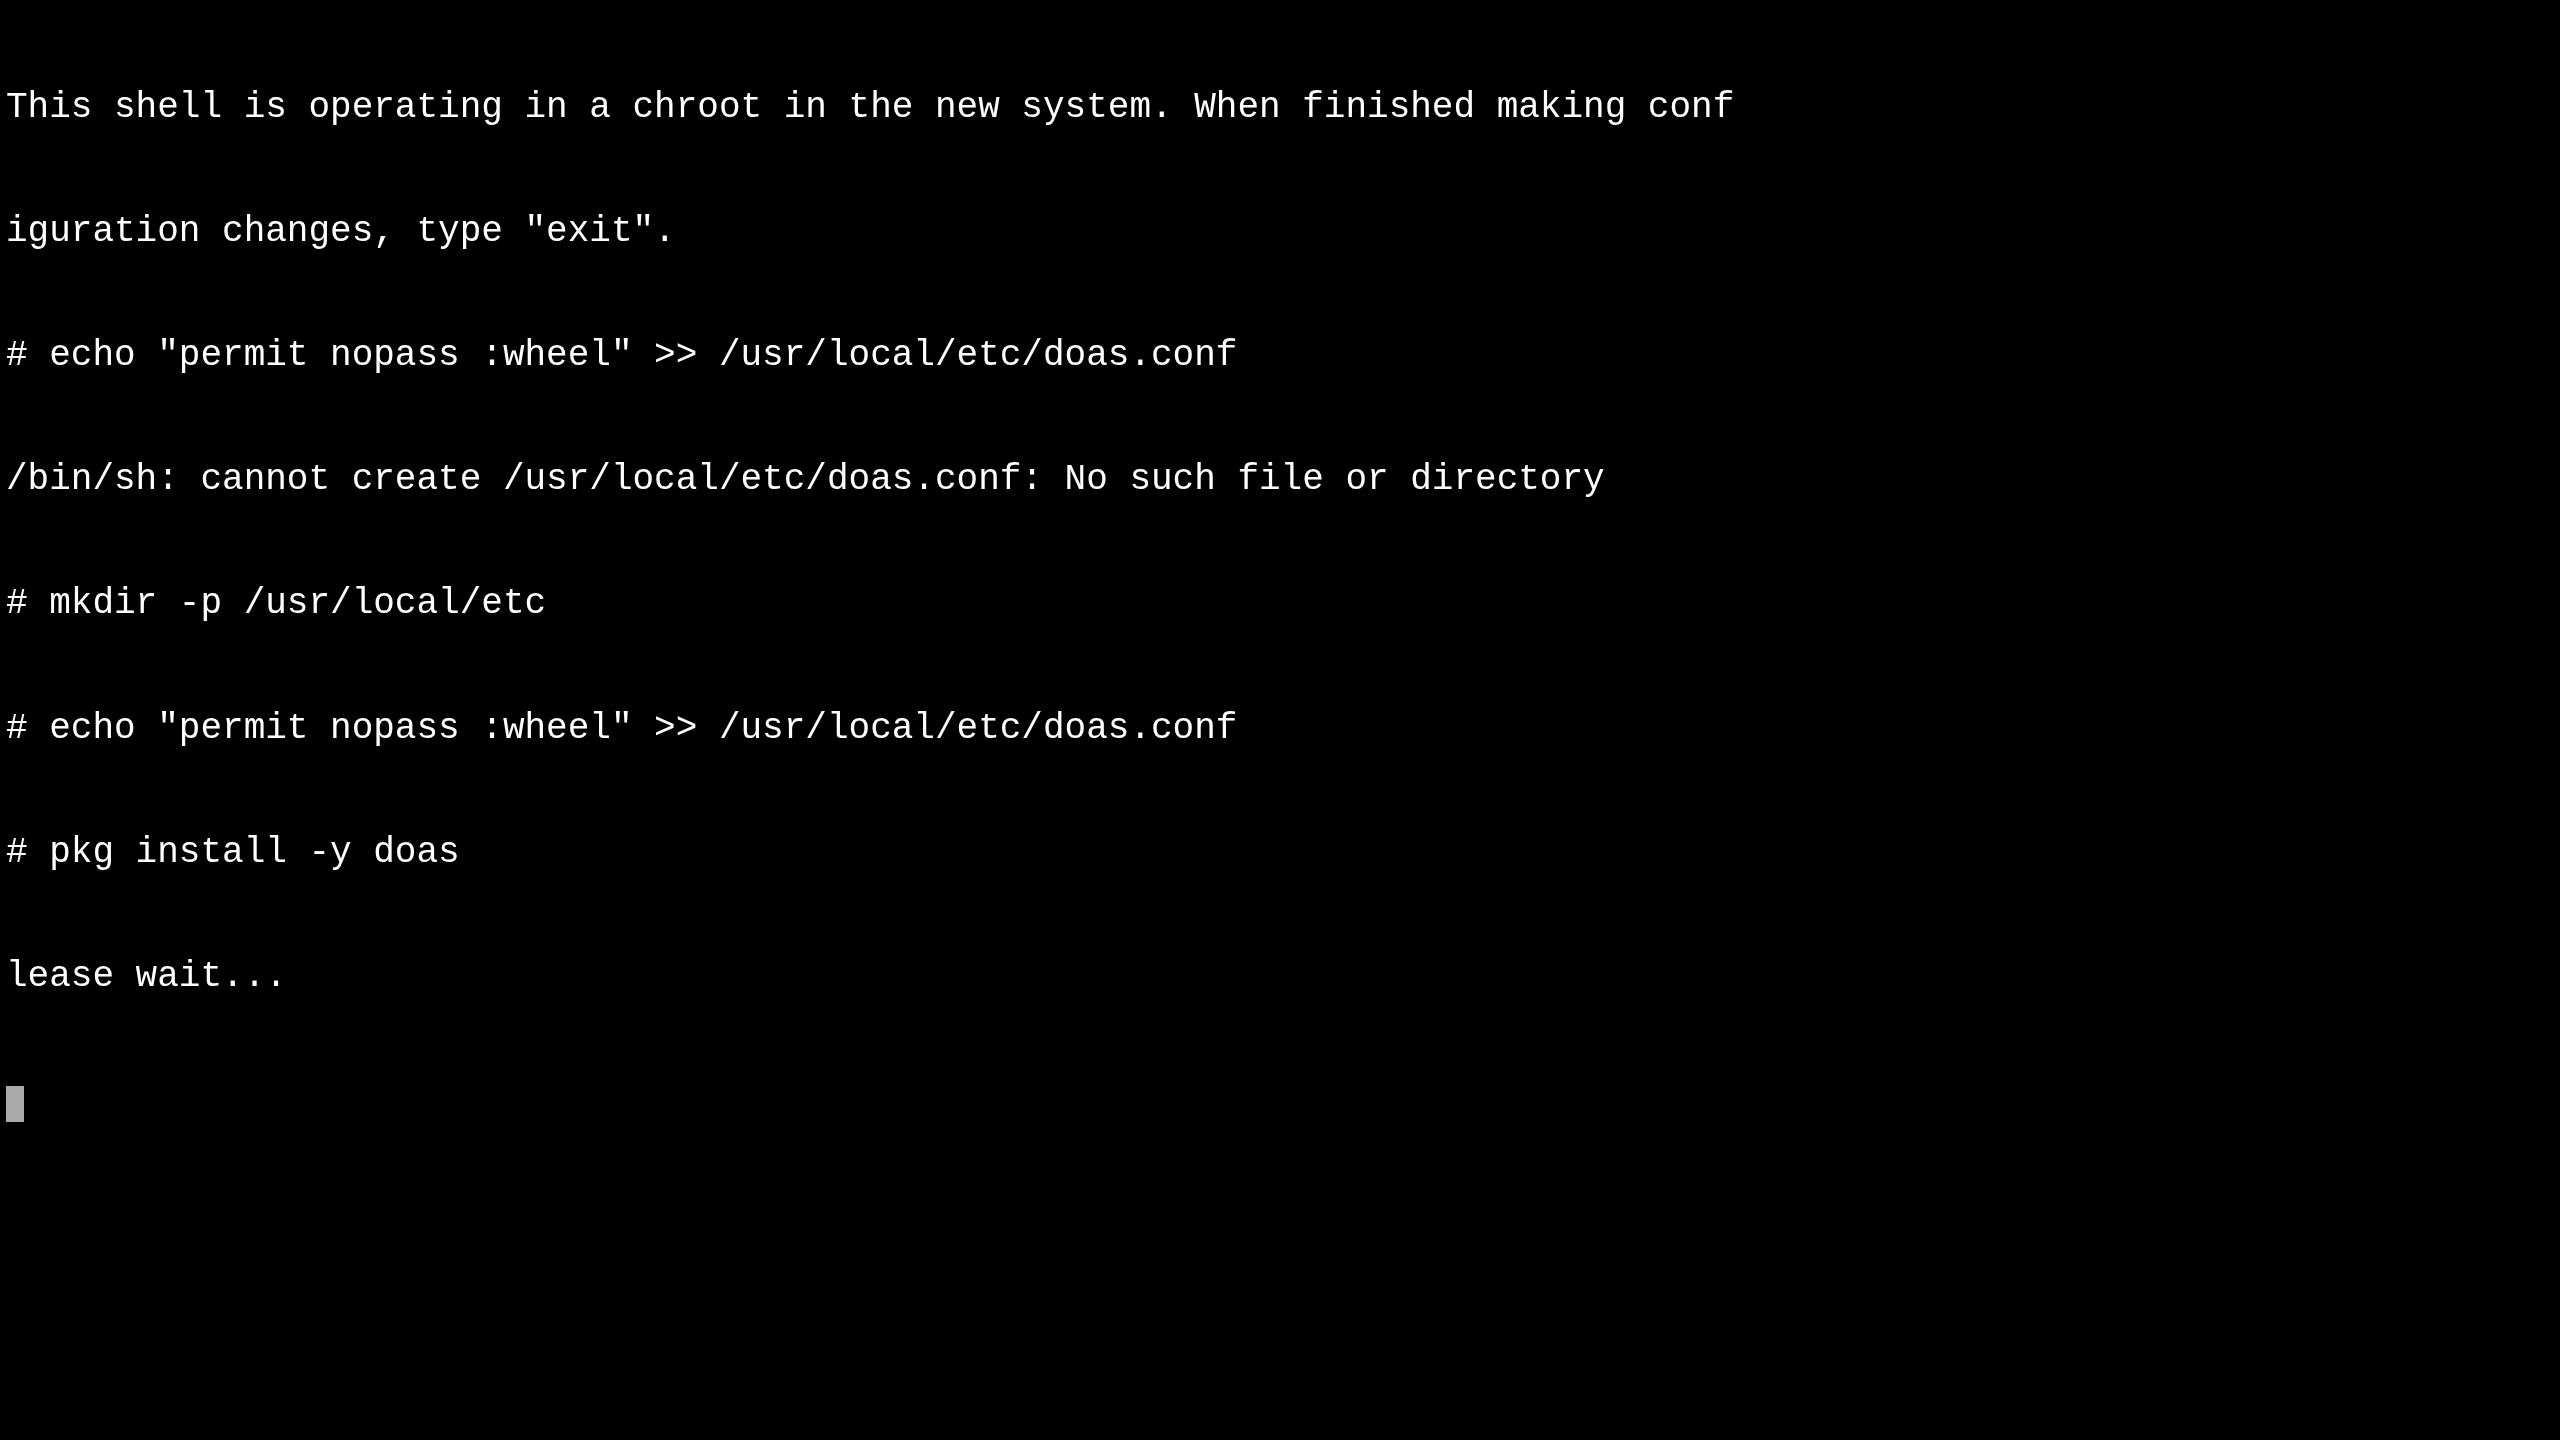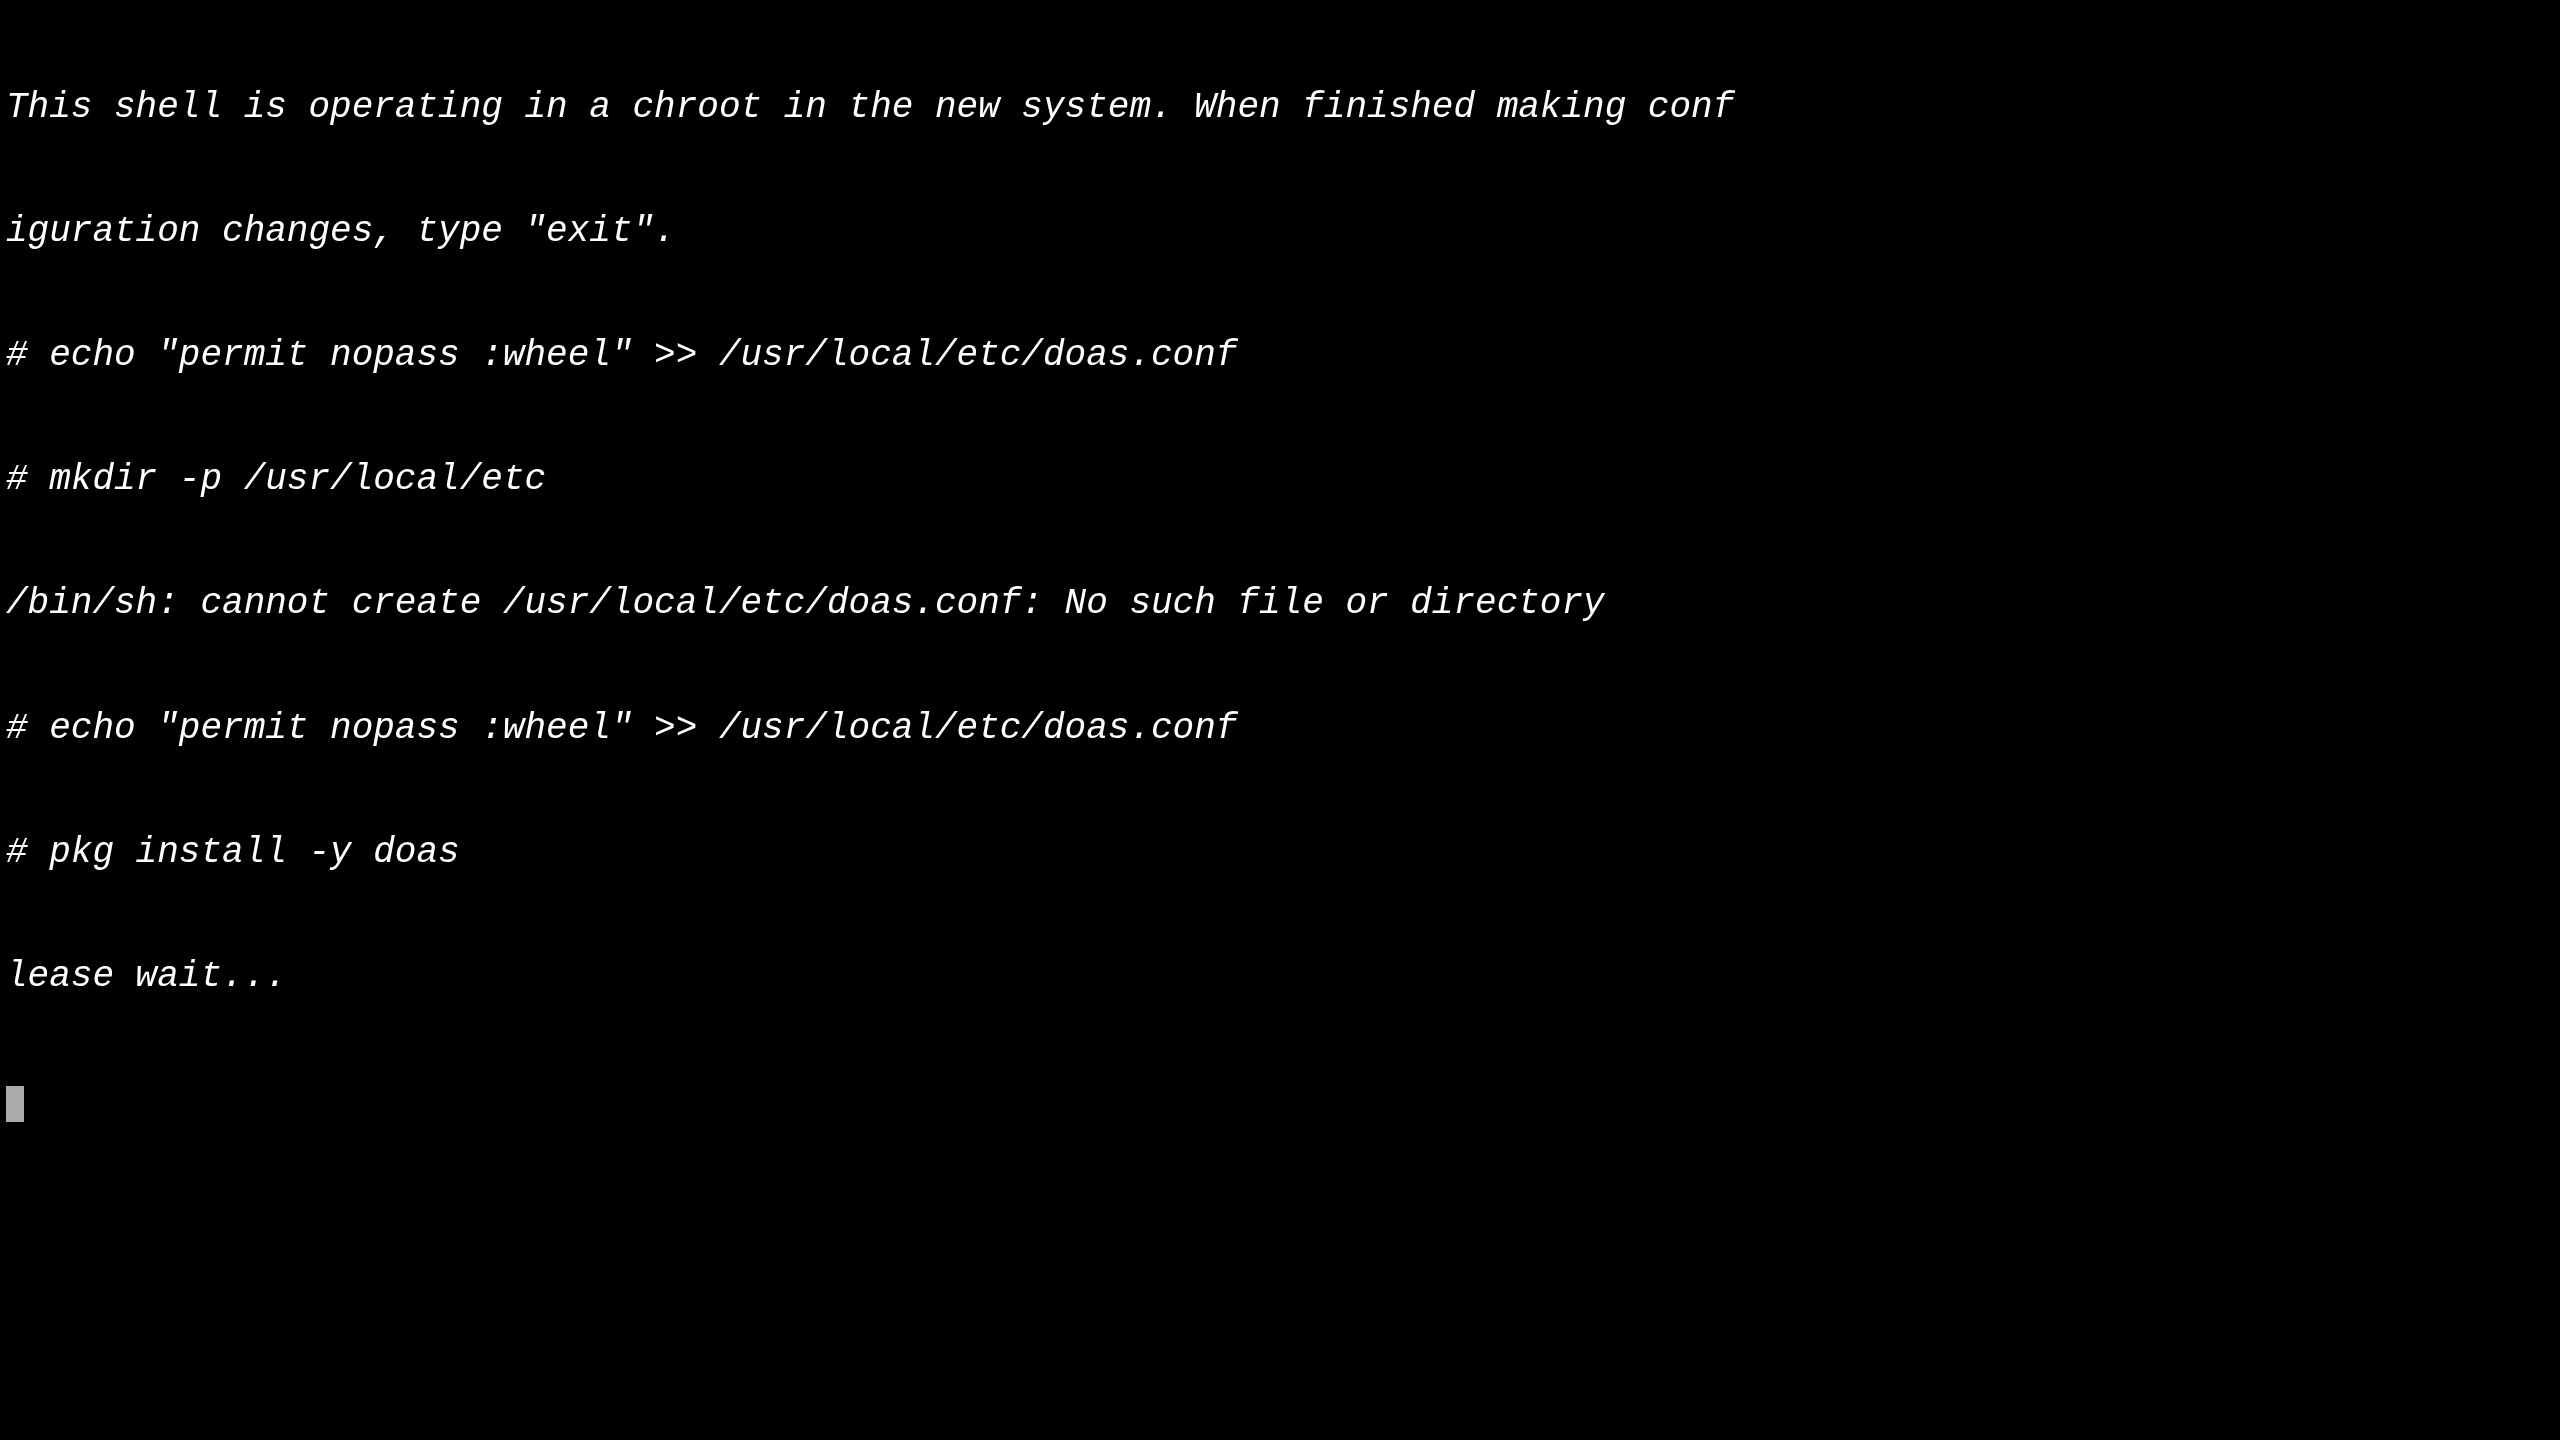--- a/index.html
+++ b/index.html
@@ -1,19 +1,18 @@
 <!DOCTYPE html>
 <html><head>
   <meta charset="utf-8">
   <style>
     * {
       margin: 0;
       padding: 0;
       box-sizing: border-box;
-      font-style: italic;
     }
 
     body {
       background-color: #000000;
       width: 2560px;
       height: 1440px;
       overflow: hidden;
       font-family: 'Courier New', Courier, monospace;
       font-size: 36px;
       line-height: 1.15;
@@ -49,22 +48,22 @@
     }
   </style>
 </head>
 <body>
 
 <div class="terminal">
   <div class="terminal-output">
     <span class="line">This shell is operating in a chroot in the new system. When finished making conf</span>
     <span class="line">iguration changes, type "exit".</span>
     <span class="line"># echo "permit nopass :wheel" &gt;&gt; /usr/local/etc/doas.conf</span>
+    <span class="line">/bin/sh: cannot create /usr/local/etc/doas.conf: No such file or directory</span>
     <span class="line"># mkdir -p /usr/local/etc</span>
-    <span class="line">/bin/sh: cannot create /usr/local/etc/doas.conf: No such file or directory</span>
     <span class="line"># echo "permit nopass :wheel" &gt;&gt; /usr/local/etc/doas.conf</span>
     <span class="line"># pkg install -y doas</span>
     <span class="line">lease wait...</span>
     <span class="line"><span class="cursor-block"></span></span>
     <span class="line"> </span>
     
   </div>
 </div>
 
 </body></html>

